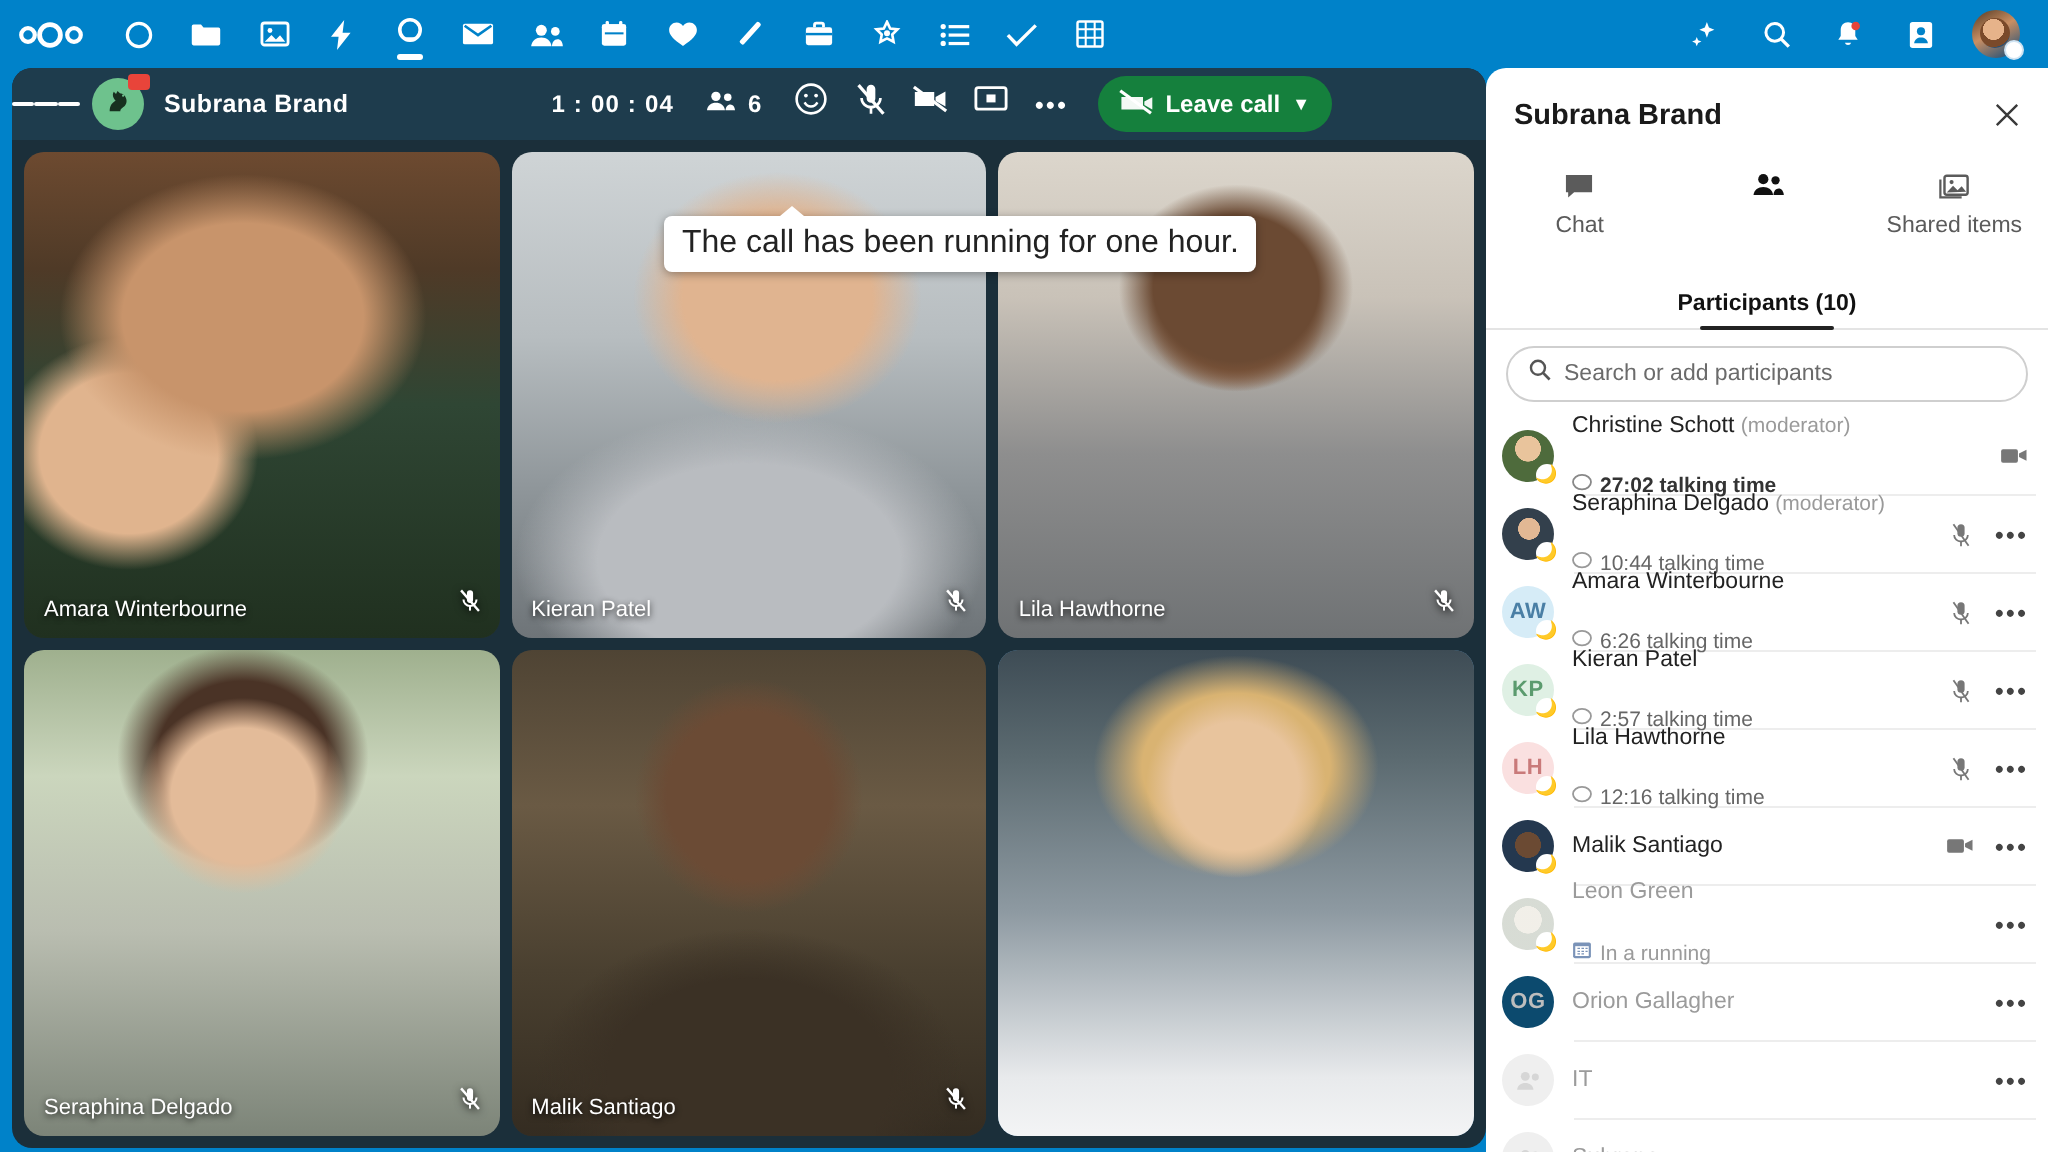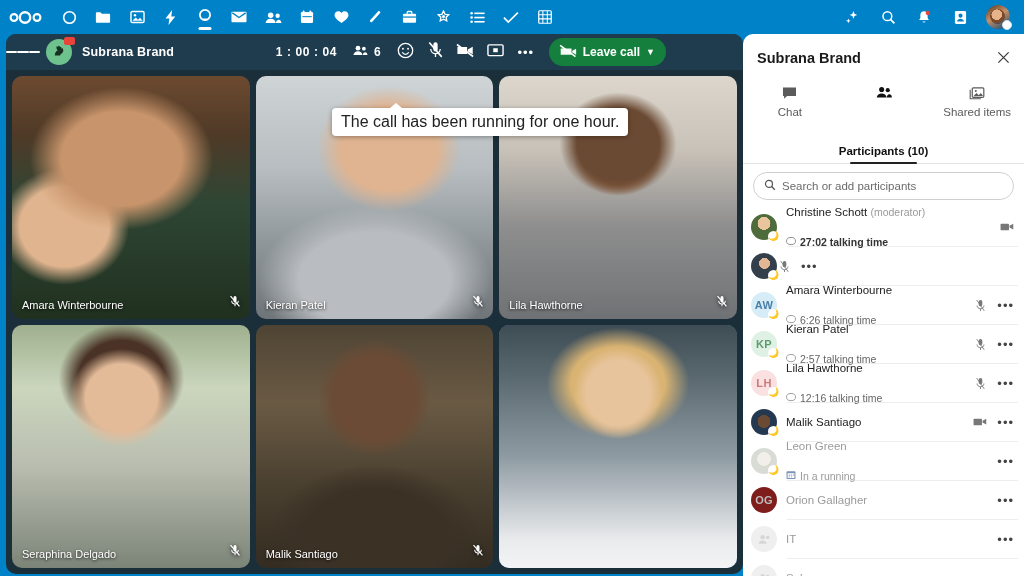--- a/index.html
+++ b/index.html
@@ -594,20 +594,31 @@
           </div>
         </div>
       </div>
       <div class="sep"></div>
 
       <div class="prow">
         <div class="pav">
           <div class="img" style="background:radial-gradient(circle at 52% 40%,#e2b894 0 26%,#33404c 27% 100%)"></div>
           <div class="moon">🌙</div>
         </div>
+        <div class="pinfo">
+          <div class="pname"><span>Seraphina Delgado</span>
+            <span class="mod">(moderator)</span></div>
+          <div class="psub">
+            <span>
+              <svg width="10" height="9" viewBox="0 0 11 10">
+                  <ellipse cx="5.5" cy="4.5" rx="5" ry="4" fill="none" stroke="#999" stroke-width="1"></ellipse>
+                </svg></span>
+            <span>10:44 talking time</span>
+          </div>
+        </div>
         <div class="pactions">
           <div class="pa-icon">
             <svg width="9" height="13" viewBox="0 0 10 14">
                 <rect x="3" y="1" width="4" height="7" rx="2" fill="#777"></rect>
                 <path d="M1.2 7c0 2.1 1.7 3.6 3.8 3.6S8.8 9.1 8.8 7" fill="none" stroke="#777" stroke-width="1"></path>
                 <path d="M5 10.6v2.6" stroke="#777" stroke-width="1"></path>
                 <path d="M.8 1l8.4 12" stroke="#777" stroke-width="1"></path>
               </svg>
           </div>
           <div class="dots">•••</div>
@@ -740,21 +751,21 @@
           </div>
         </div>
         <div class="pactions">
           <div class="dots">•••</div>
         </div>
       </div>
       <div class="sep"></div>
 
       <div class="prow offline">
         <div class="pav">
-          <div class="initials" style="background:#7f1d1d;color:#bdbdbd">OG</div>
+          <div class="initials" style="background:#0c4a6e;color:#bdbdbd">OG</div>
         </div>
         <div class="pinfo">
           <div class="pname"><span>Orion Gallagher</span></div>
         </div>
         <div class="pactions">
           <div class="dots">•••</div>
         </div>
       </div>
       <div class="sep"></div>
 

